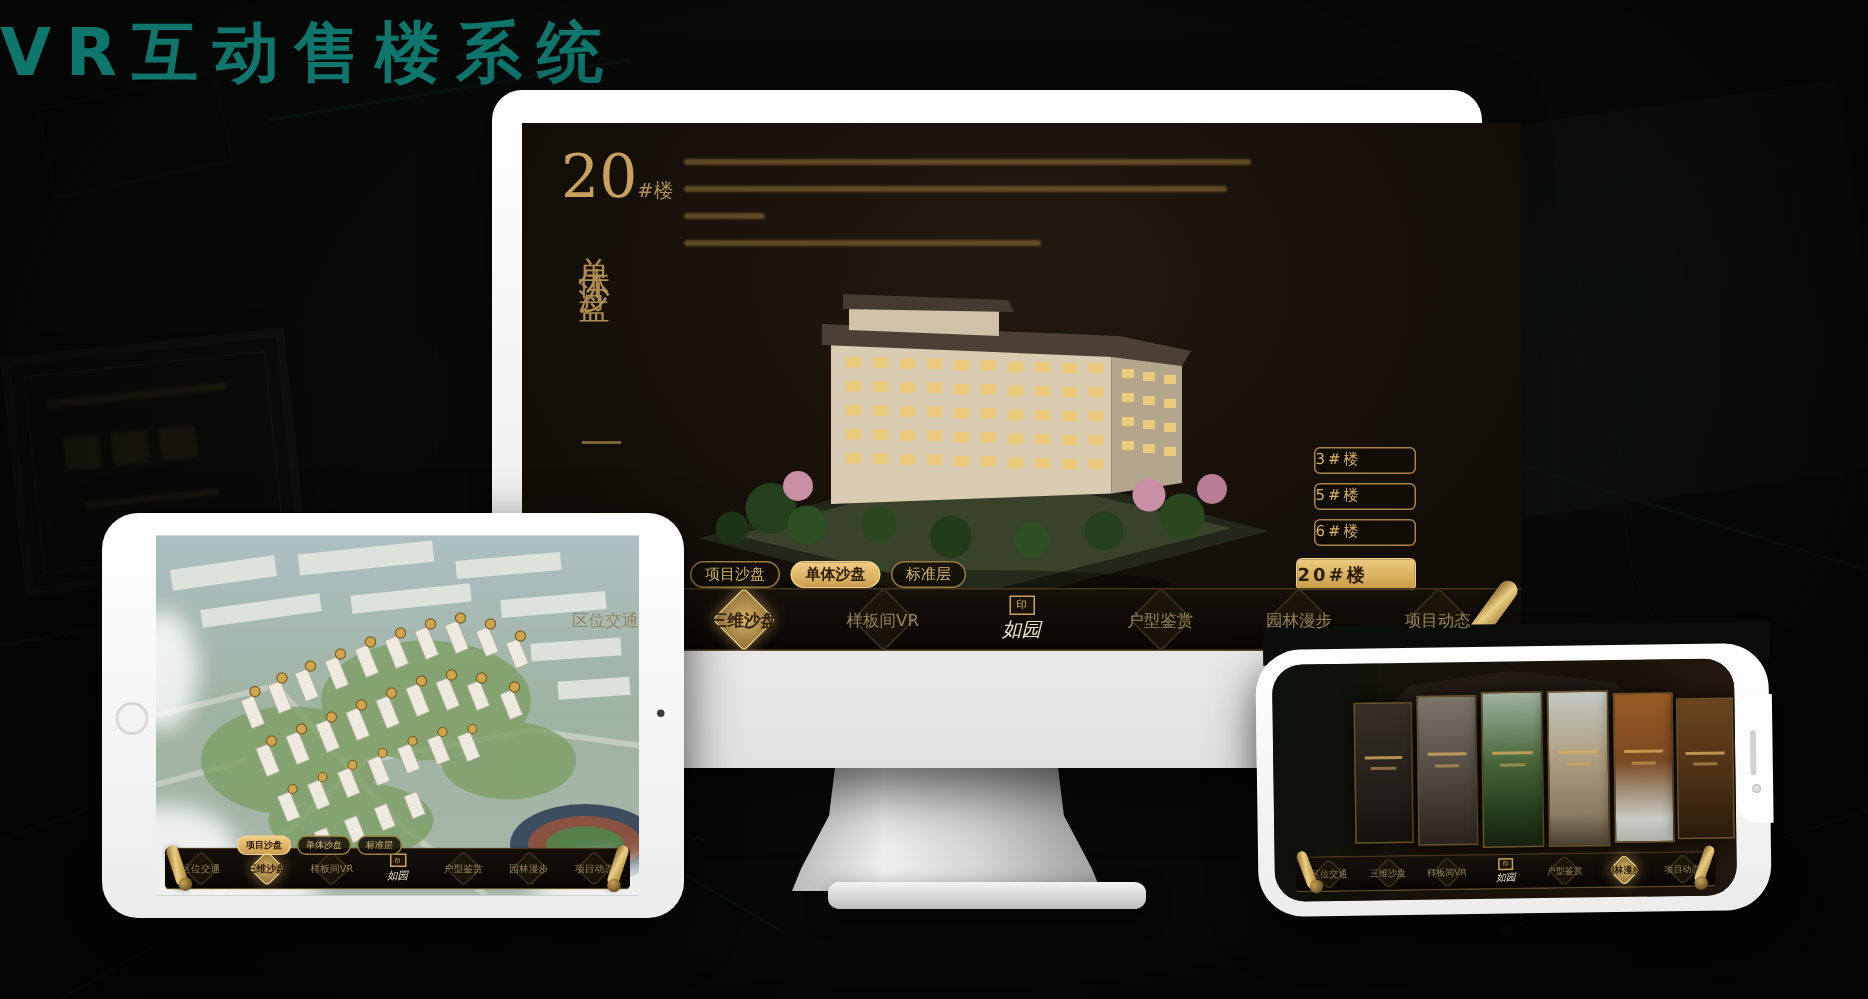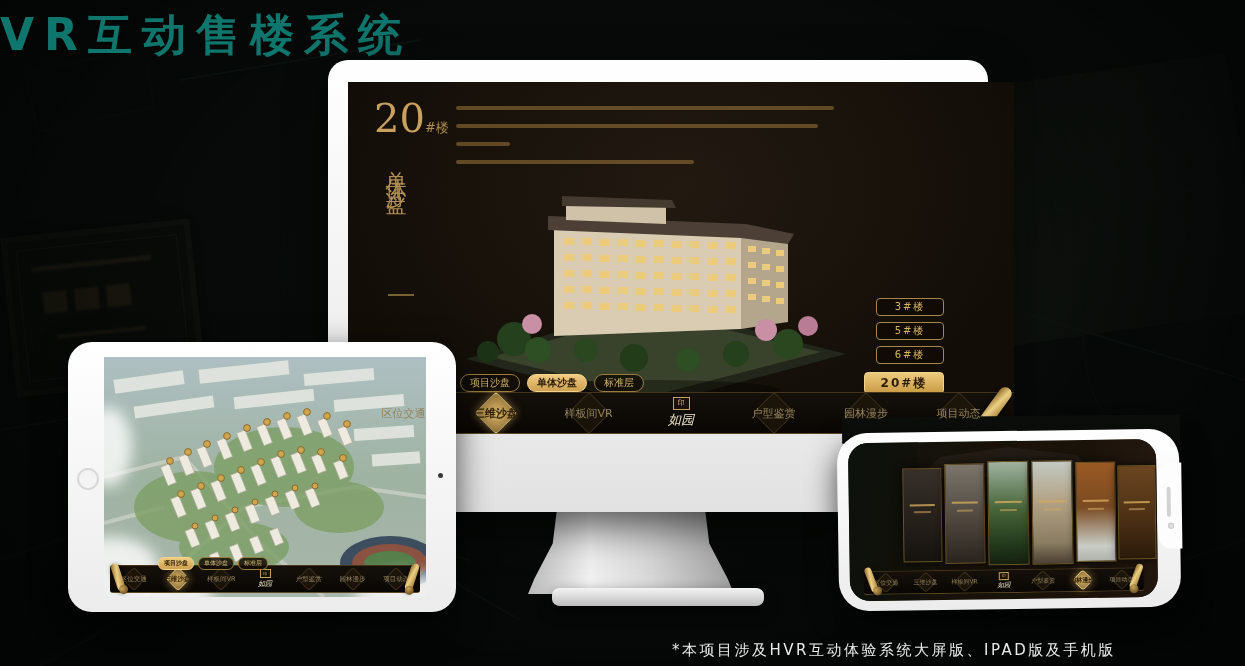--- a/index.html
+++ b/index.html
@@ -53,21 +53,21 @@
     clip-path:polygon(14% 0,86% 0,88% 40%,97% 82%,100% 100%,0 100%,3% 82%,12% 40%);}
   .monitor-stand-base{position:absolute;left:552px;top:588px;width:212px;height:18px;border-radius:8px/7px;
     background:linear-gradient(#f4f4f4,#bdbdbd);box-shadow:0 6px 14px rgba(0,0,0,.6);}
   .blk-num{position:absolute;left:26px;top:16px;color:#c9a05e;
     font-family:"DejaVu Serif","Liberation Serif",serif;font-size:40px;line-height:1;}
   .blk-unit{font-size:13px;color:#b08d52;}
   .blk-sub{position:absolute;left:34px;top:72px;writing-mode:vertical-rl;color:#b08d52;
     font-family:"DejaVu Serif","Liberation Serif",serif;font-size:21px;letter-spacing:8px;}
   .blk-rule{position:absolute;left:40px;top:212px;width:26px;height:2px;background:#7a6234;}
   .desc-line{position:absolute;height:4px;background:rgba(170,128,62,.5);filter:blur(.7px);border-radius:2px;}
-  .floor-btn{position:absolute;width:66px;height:16px;line-height:16px;text-align:center;
+  .floor-btn{position:absolute;width:66px;height:16px;line-height:16px;text-align:left;
     border:1px solid #a8864a;border-radius:4px;color:#d9b25f;font-size:10px;
     background:rgba(16,11,5,.85);cursor:pointer;letter-spacing:2px;}
   .floor-btn.active{width:78px;height:20px;line-height:20px;left:516px;
     background:linear-gradient(#ecca7e,#c99b45);color:#2c1d06;font-weight:700;font-size:12px;border-color:#f0d28a;}
   .m-subtabs{position:absolute;left:112px;top:292px;display:flex;gap:7px;}
   .m-subtabs .pill{font-size:10px;padding:1px 9px;}
   .m-navbar{left:0;right:0;bottom:0;height:40px;}
   .m-navbar .nav-item{font-size:11px;width:74px;}
   .m-navbar .emblem{width:28px;height:28px;}
   .m-navbar .logo-seal{width:15px;height:11px;font-size:7px;}
@@ -521,14 +521,13 @@
       </div>
       <div class="scroll-icon p-scroll-l"></div>
       <div class="scroll-icon p-scroll-r"></div>
     </div>
     <div class="phone-notch">
       <div class="notch-speaker"></div>
       <div class="notch-cam"></div>
     </div>
   </div>
 
-  <div class="footnote">*本项目涉及HVR互动体验系统大屏版、IPAD版及手机版</div>
 </div>
 
 </body></html>

